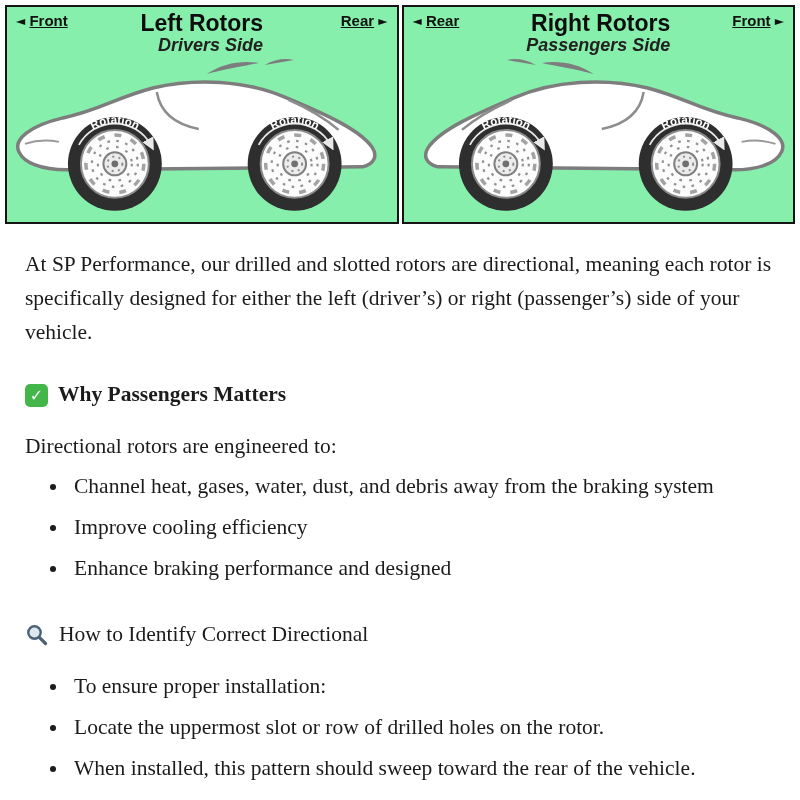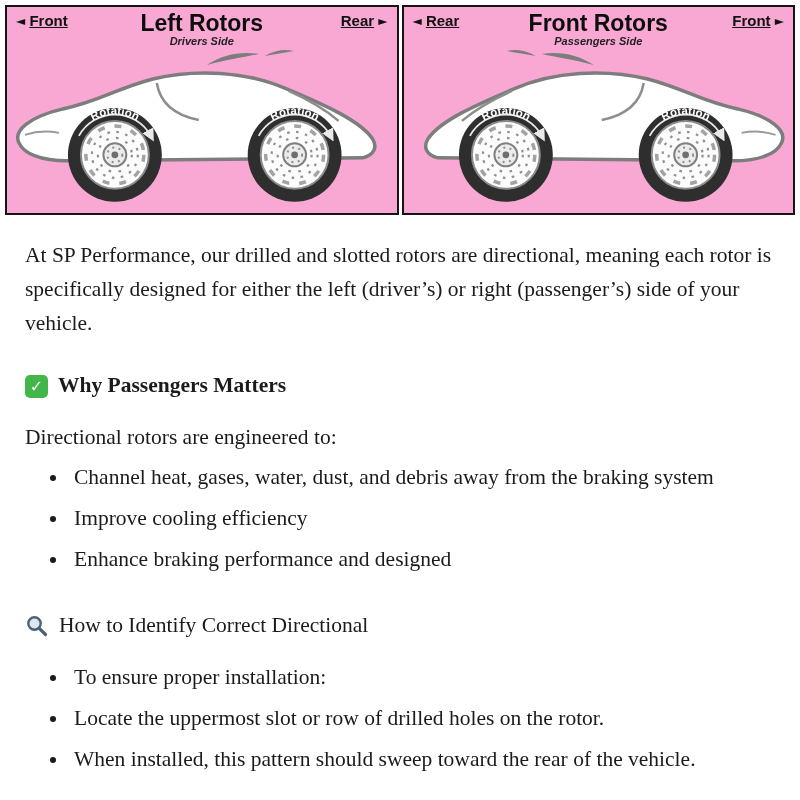--- a/index.html
+++ b/index.html
@@ -5,33 +5,33 @@
   * { box-sizing: border-box; }
   html, body { margin: 0; padding: 0; background: #ffffff; }
   body {
     width: 800px; height: 800px; overflow: hidden;
     font-family: "Liberation Serif", serif;
     color: #1b1b1b;
   }
 
   
   .diagram { display: flex; gap: 3px; padding: 5px 5px 0 5px; }
-  .panel { flex: 1 1 0; border: 2.5px solid #141414; background: #f9a8d4; overflow: hidden; }
+  .panel { flex: 1 1 0; border: 2.5px solid #141414; background: #86efac; overflow: hidden; }
   .panel-header {
     display: grid; grid-template-columns: 1fr auto 1fr;
     align-items: start; padding: 5px 9px 0 9px;
     font-family: "Liberation Sans", sans-serif;
   }
   .dir { font-weight: bold; font-size: 15px; white-space: nowrap; color: #111; }
   .dir .lbl { text-decoration: underline; }
   .tri { font-family: "DejaVu Sans", sans-serif; font-size: 12px; position: relative; top: -1px; }
   .dir-left  { justify-self: start; }
   .dir-right { justify-self: end; }
   .panel-title { font-weight: bold; font-size: 23px; line-height: 1.02; text-align: right; color: #0d0d0d; }
-  .panel-subtitle { font-style: italic; font-weight: bold; font-size: 11px; text-align: center; color: #222; }
+  .panel-subtitle { font-style: italic; font-weight: bold; font-size: 18px; text-align: right; color: #222; }
   .car-svg { display: block; width: 100%; height: auto; margin-top: -4px; }
 
   
   .content { padding: 8px 25px 30px 25px; font-size: 21.5px; line-height: 1.58; }
   .intro { margin: 16px 0 20px 0; }
   .section-heading {
     display: flex; align-items: center; gap: 10px;
     font-size: 21.5px; font-weight: bold; margin: 28px 0 18px 0;
   }
   .section-heading.regular { font-weight: normal; margin-top: 32px; }
@@ -109,21 +109,21 @@
       </svg>
     </div>
 
     <div class="panel">
       <div class="panel-header">
         <span class="dir dir-left">
           <span class="tri">◄</span>
           <span class="lbl">Rear</span>
         </span>
         <span>
-          <div class="panel-title">Front Rotors</div>
+          <div class="panel-title">Right Rotors</div>
           <div class="panel-subtitle">Passengers Side</div>
         </span>
         <span class="dir dir-right">
           <span class="lbl">Front</span>
           <span class="tri">►</span>
         </span>
       </div>
       <svg class="car-svg" viewBox="0 0 390 170">
         <use href="#car-body-g" xlink:href="#car-body-g" transform="translate(390 0) scale(-1 1)"></use>
         <use href="#wheel-g" xlink:href="#wheel-g" transform="translate(102 112)"></use>

